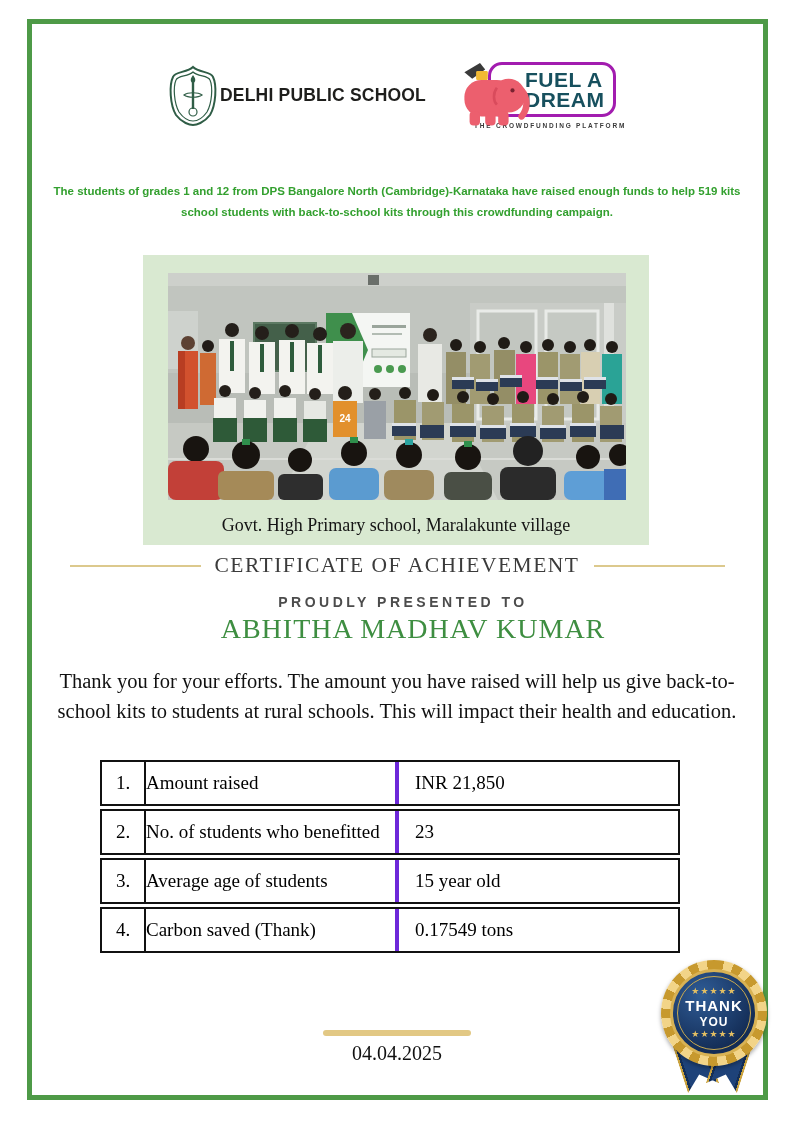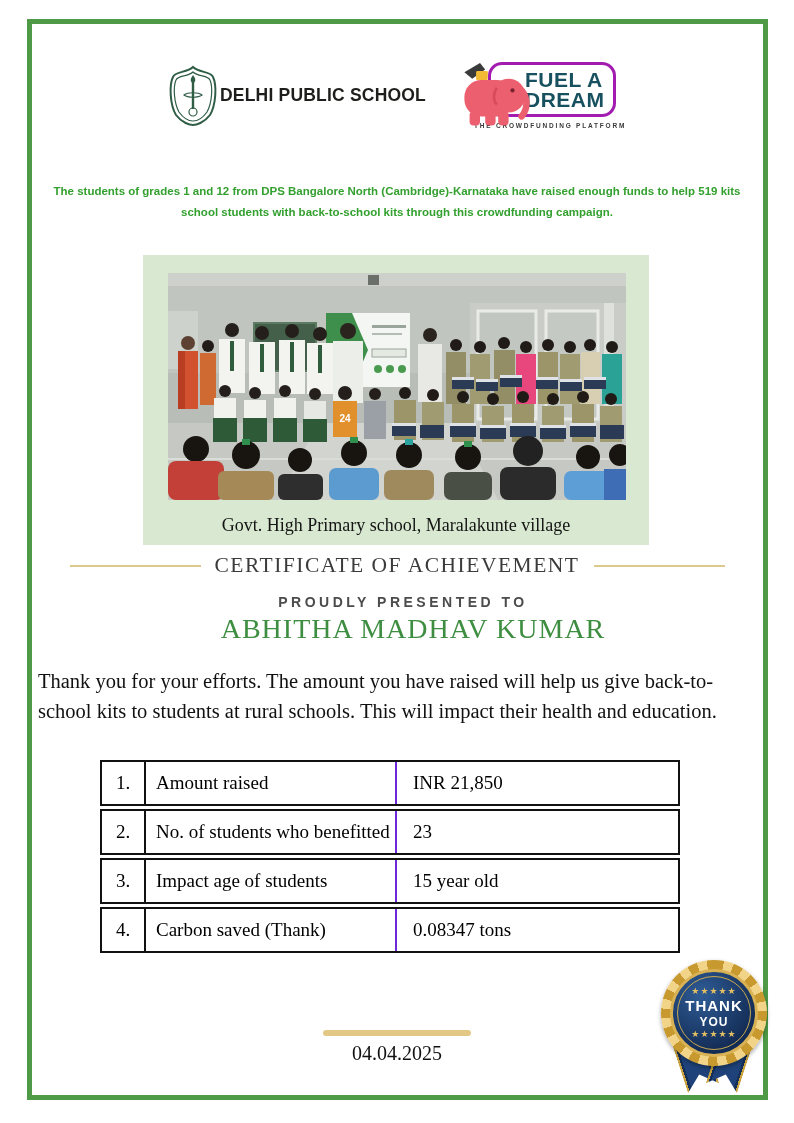--- a/index.html
+++ b/index.html
@@ -71,34 +71,34 @@
   }
   .presented {
     position:absolute; top:594px; left:12px; right:0; text-align:center;
     font-size:14px; letter-spacing:3.5px; color:#4c4c4c; font-weight:600;
   }
   .recipient {
     position:absolute; top:613px; left:0; right:0; text-align:center;
     font-family:"Liberation Serif", serif; font-size:28px; color:#3e8e41; letter-spacing:1px;margin-left:32px;
   }
   .thanks {
-    position:absolute; top:667px; left:38px; right:38px; 
+    position:absolute; top:667px; left:38px; right:38px; text-align:center;
     font-family:"Liberation Serif", serif; font-size:20.5px; color:#111; line-height:1.45;
   }
 
   
   .stats { position:absolute; top:760px; left:100px; width:580px; }
   .t-row {
     display:flex; border:2px solid #111; margin-bottom:3px; height:46px;
     font-family:"Liberation Serif", serif; font-size:19px; color:#000;
     align-items:stretch; background:#fff;
   }
   .t-num { width:44px; border-right:2px solid #111; display:flex; align-items:center; justify-content:center; }
-  .t-label { flex:1; display:flex; align-items:center; padding-left:10px; }
-  .t-value { width:283px; border-left:2px solid #6d28d9; display:flex; align-items:center; padding-left:16px; }
+  .t-label { flex:1; display:flex; align-items:center; }
+  .t-value { width:283px; border-left:4px solid #6d28d9; display:flex; align-items:center; padding-left:16px; }
 
   
   .date-bar {
     position:absolute; top:1030px; left:323px; width:148px; height:6px;
     background:#e2c884; border-radius:3px;
   }
   .date-text {
     position:absolute; top:1042px; left:0; right:0; text-align:center;
     font-family:"Liberation Serif", serif; font-size:20px; color:#111;
   }
@@ -366,27 +366,27 @@
     <div class="t-label">Amount raised</div>
     <div class="t-value">INR 21,850</div>
   </div>
   <div class="t-row">
     <div class="t-num">2.</div>
     <div class="t-label">No. of students who benefitted</div>
     <div class="t-value">23</div>
   </div>
   <div class="t-row">
     <div class="t-num">3.</div>
-    <div class="t-label">Impact age of students</div>
+    <div class="t-label">Average age of students</div>
     <div class="t-value">15 year old</div>
   </div>
   <div class="t-row">
     <div class="t-num">4.</div>
     <div class="t-label">Carbon saved (Thank)</div>
-    <div class="t-value">0.08347 tons</div>
+    <div class="t-value">0.17549 tons</div>
   </div>
 </div>
 
 <div class="date-bar"></div>
 <div class="date-text">04.04.2025</div>
 
 <div class="badge">
   <div class="ribbon ribbon-left"></div>
   <div class="ribbon ribbon-right"></div>
   <div class="medal">

